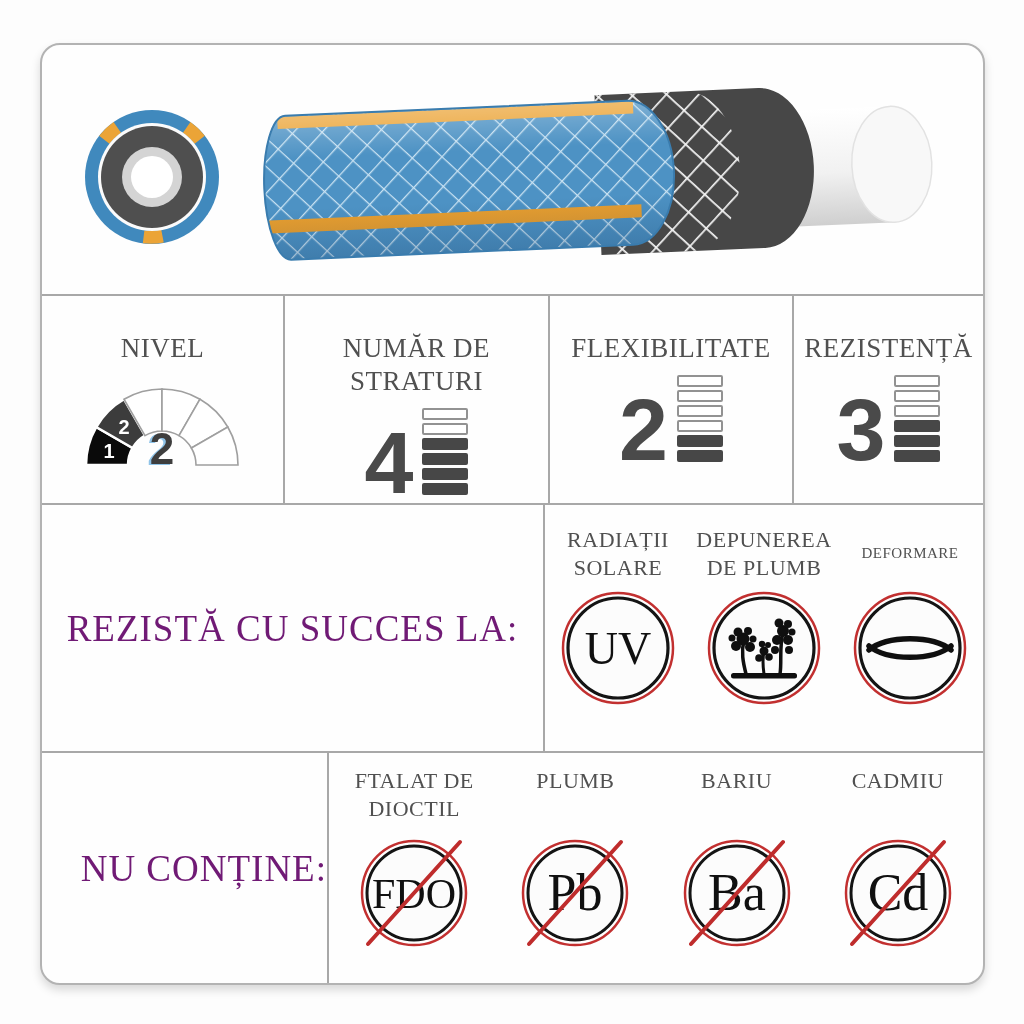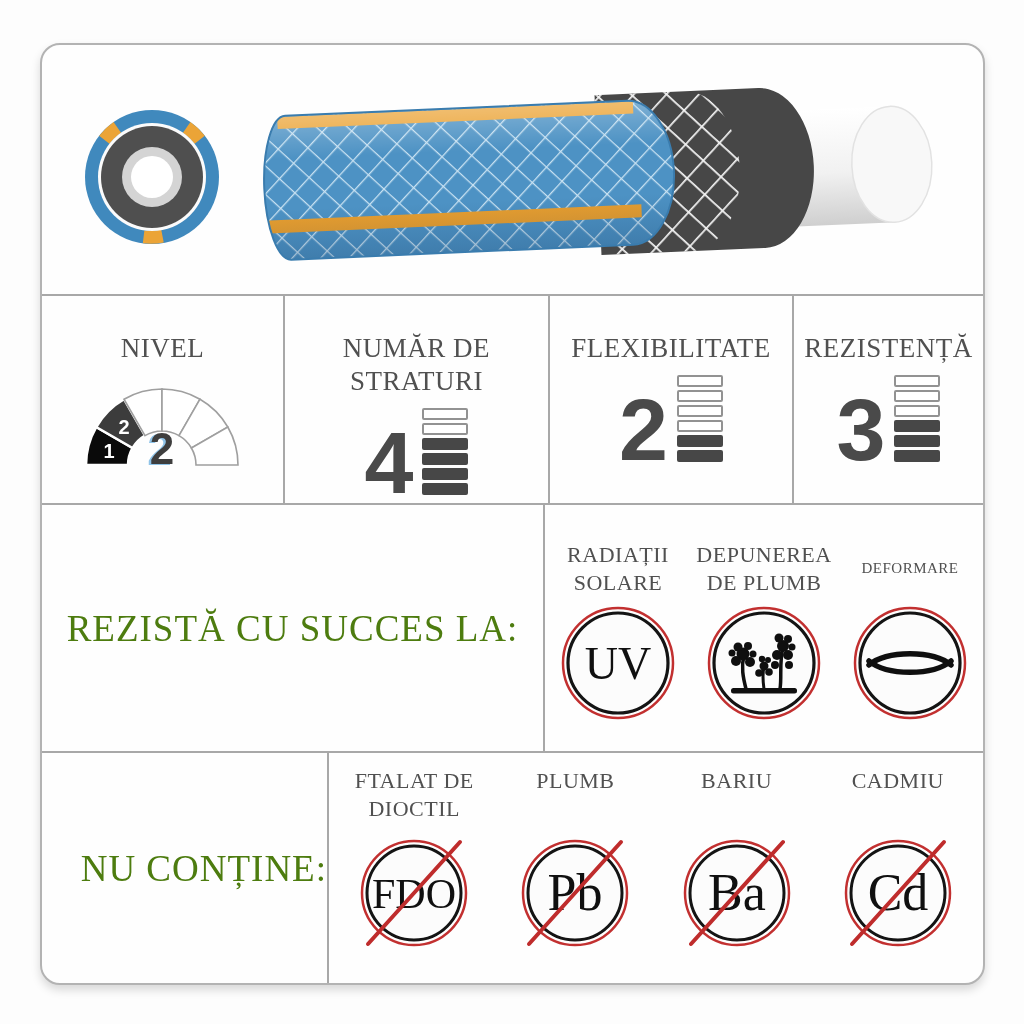--- a/index.html
+++ b/index.html
@@ -27,22 +27,22 @@
   .bars{display:flex;flex-direction:column;gap:3px}
   .bar{width:46px;height:12px;border-radius:2px;box-sizing:border-box}
   .bar.empty{border:2px solid #929292;background:#ffffff}
   .bar.filled{background:#474747}
   .gauge{margin-top:12px}
 
   
   .resists{height:248px;display:flex;border-bottom:2px solid #a8a8a8;box-sizing:border-box}
   .resists-left{width:503px;border-right:2px solid #a8a8a8;display:flex;align-items:center;
                 justify-content:center;box-sizing:border-box}
-  .section-title{font-size:37px;color:#4d7c0f;letter-spacing:1px;white-space:nowrap}
-  .resists-right{flex:1;display:flex;justify-content:space-evenly;align-items:center;}
+  .section-title{font-size:37px;color:#701a75;letter-spacing:1px;white-space:nowrap}
+  .resists-right{flex:1;display:flex;justify-content:space-evenly;align-items:flex-start;padding-top:14px}
   .res-item{display:flex;flex-direction:column;align-items:center;width:146px}
   .icon-label{font-size:22px;color:#505050;text-align:center;line-height:1.28;letter-spacing:.5px}
   .small-label{font-size:15px}
   .res-label-box{height:70px;display:flex;align-items:center;justify-content:center}
 
   
   .excludes{display:flex;height:231px;box-sizing:border-box}
   .excludes-left{width:287px;border-right:2px solid #a8a8a8;display:flex;align-items:center;
                  justify-content:flex-end;box-sizing:border-box}
   .excludes-right{flex:1;display:flex;justify-content:space-evenly;align-items:flex-start;padding-top:14px}

